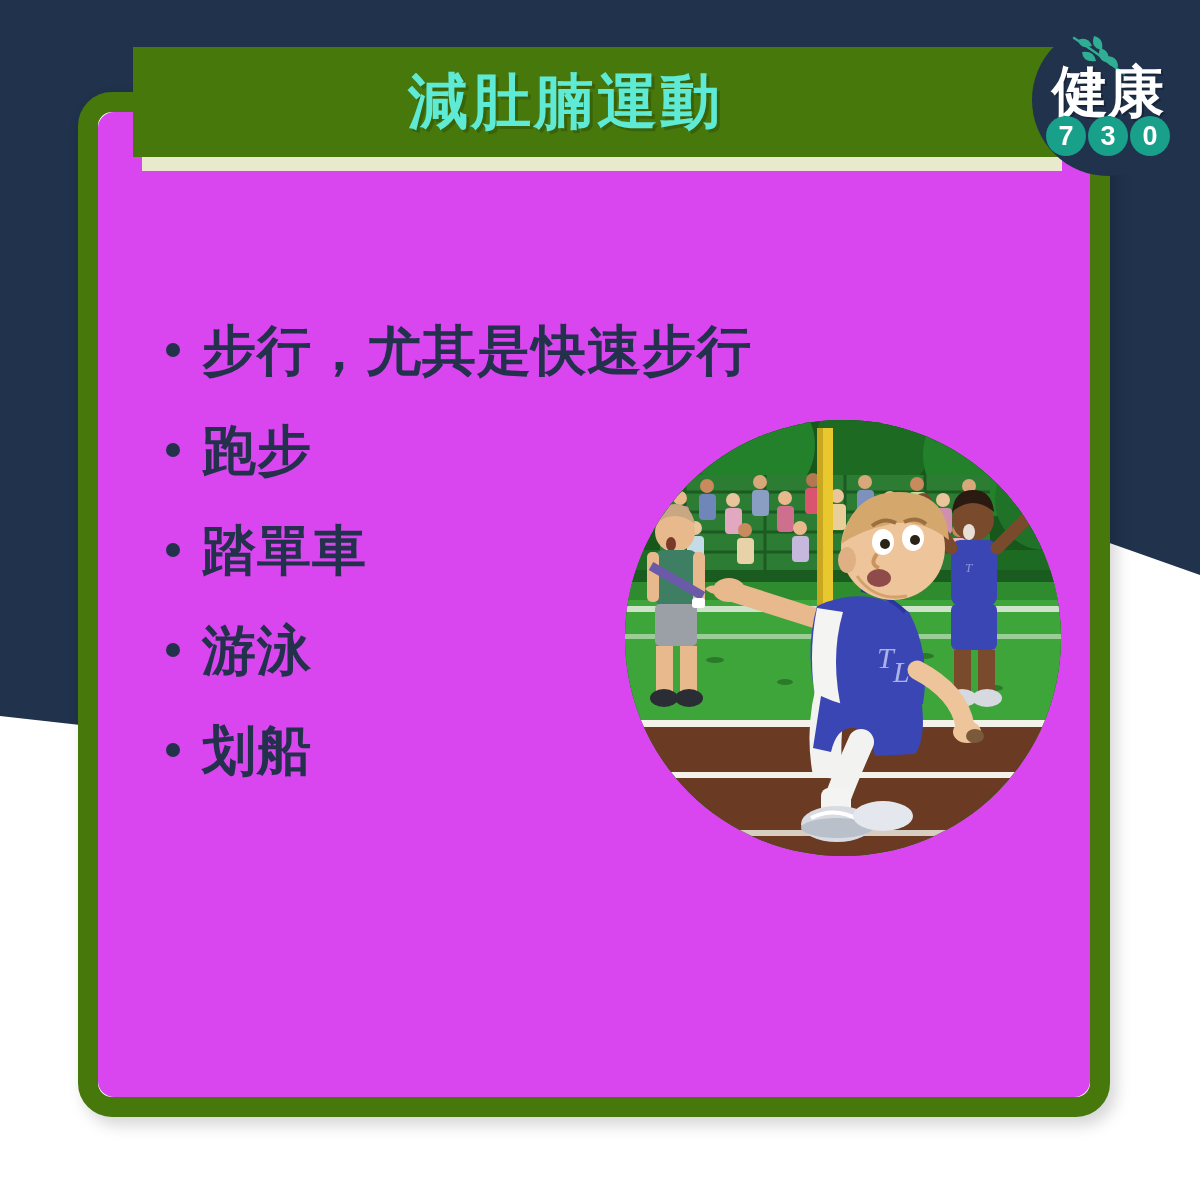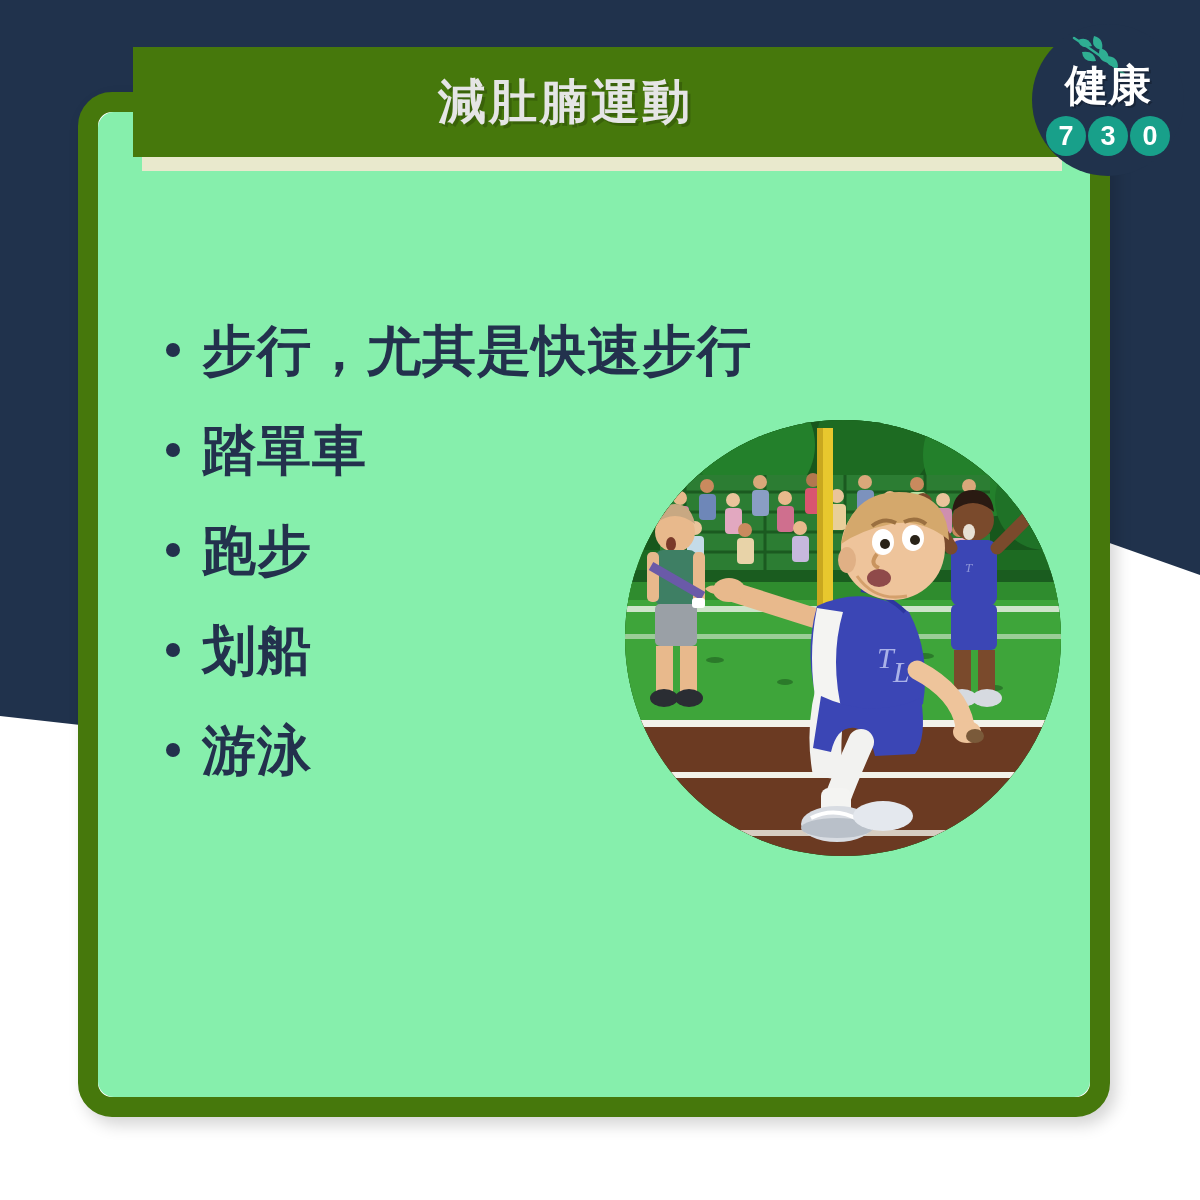--- a/index.html
+++ b/index.html
@@ -60,21 +60,21 @@
     box-sizing: border-box;
     border: 20px solid #46780c;
     border-radius: 34px;
     background: #ffffff;
     box-shadow: 6px 8px 16px rgba(0,0,0,0.17);
   }
   .card-inner {
     position: absolute;
     inset: 0;
     border-radius: 16px;
-    background: #86efac;
+    background: #d946ef;
     overflow: hidden;
   }
 
   
   .banner-shadow {
     position: absolute;
     left: 142px;
     top: 157px;
     width: 920px;
     height: 14px;
@@ -85,22 +85,22 @@
     left: 133px;
     top: 47px;
     width: 925px;
     height: 110px;
     background: #46780c;
     display: flex;
     align-items: center;
     justify-content: center;
   }
   .banner-title {
-    color: #e5e5e5;
-    font-size: 48px;
+    color: #5eead4;
+    font-size: 60px;
     font-weight: bold;
     letter-spacing: 3px;
     line-height: 1;
     margin-right: 60px;
     text-shadow: 3px 3px 0 rgba(0,0,0,0.18);
     white-space: nowrap;
   }
 
   
   .logo {
@@ -120,21 +120,21 @@
     width: 70px;
     height: 44px;
   }
   .logo-word {
     position: absolute;
     left: 0;
     right: 0;
     top: 40px;
     text-align: center;
     color: #ffffff;
-    font-size: 43px;
+    font-size: 56px;
     font-weight: bold;
     line-height: 1;
     letter-spacing: 0px;
     text-shadow: 2px 2px 0 rgba(0,0,0,0.25);
   }
   .logo-nums {
     position: absolute;
     left: 0;
     right: 0;
     top: 92px;
@@ -212,36 +212,36 @@
 
       <div class="list">
 
         <div class="list-item">
           <span class="bullet"></span>
           <span class="item-text">步行，尤其是快速步行</span>
         </div>
 
         <div class="list-item">
           <span class="bullet"></span>
+          <span class="item-text">跑步</span>
+        </div>
+
+        <div class="list-item">
+          <span class="bullet"></span>
           <span class="item-text">踏單車</span>
         </div>
 
         <div class="list-item">
           <span class="bullet"></span>
-          <span class="item-text">跑步</span>
+          <span class="item-text">游泳</span>
         </div>
 
         <div class="list-item">
           <span class="bullet"></span>
           <span class="item-text">划船</span>
-        </div>
-
-        <div class="list-item">
-          <span class="bullet"></span>
-          <span class="item-text">游泳</span>
         </div>
 
 
 
       </div>
 
       <div class="photo">
         <svg width="436" height="436" viewBox="0 0 436 436">
 
           <rect x="0" y="0" width="436" height="436" fill="#1d6b22"></rect>

